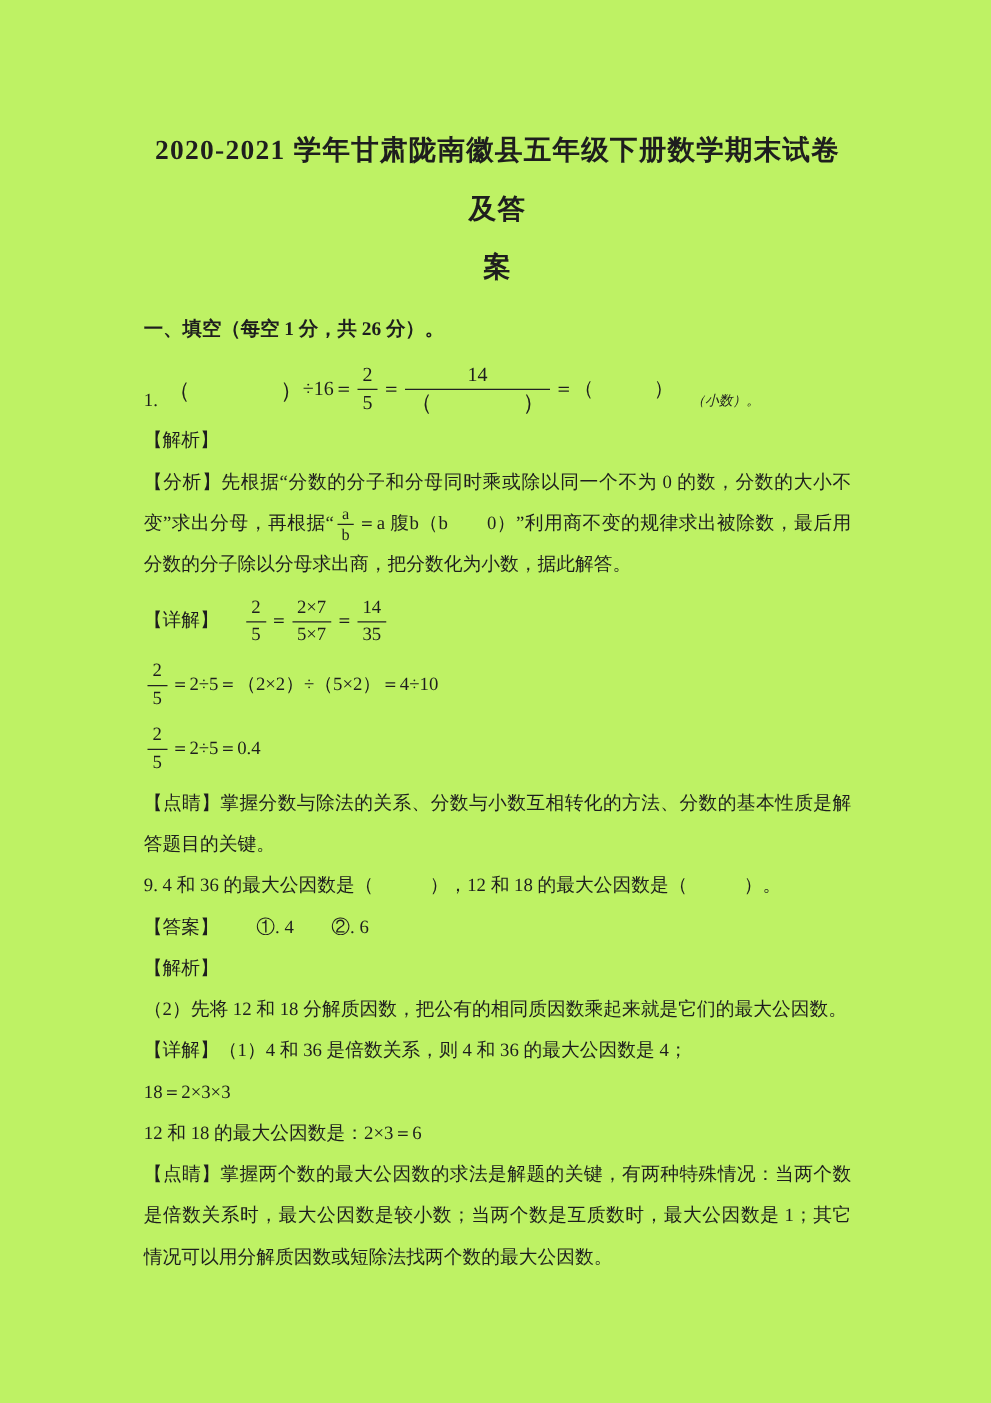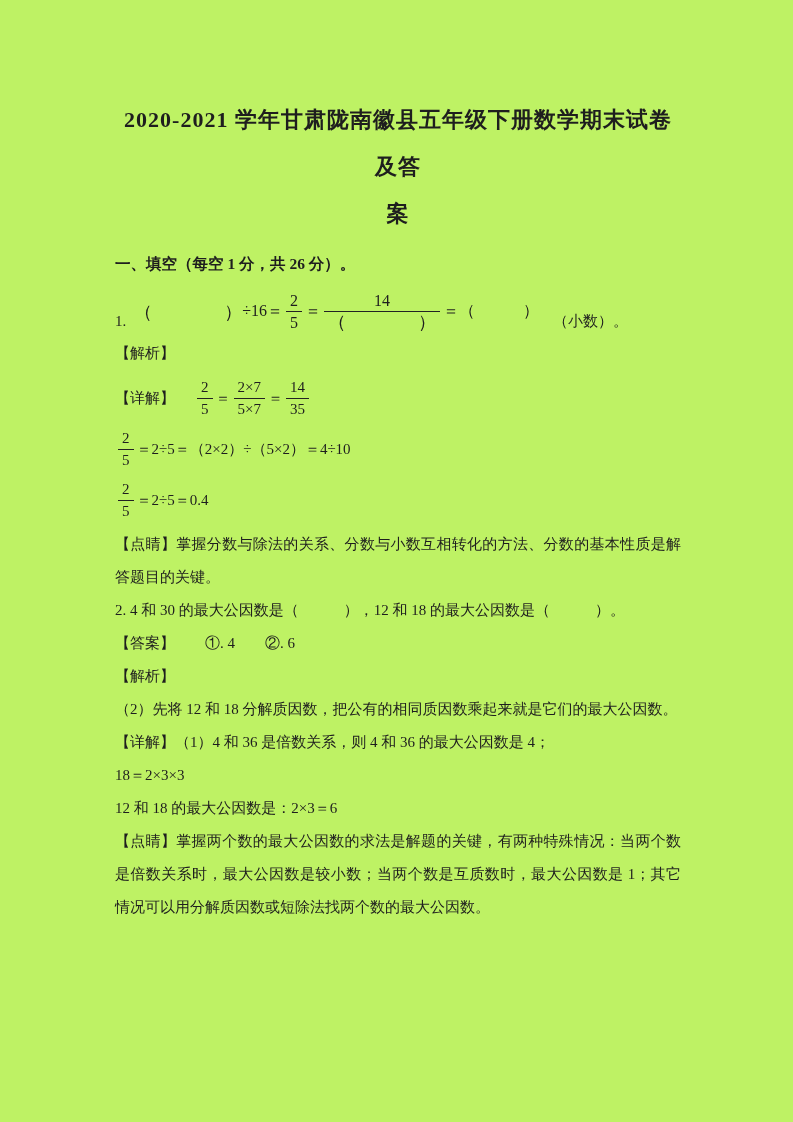--- a/index.html
+++ b/index.html
@@ -49,21 +49,21 @@
   
   .eqrow{
     display:flex;
     align-items:flex-end;
     margin:10px 0 4px 0;
     font-size:16px;
   }
   .eqrow .qnum{line-height:24px;margin-right:8px;font-size:15px;}
   .eqrow .eqmain{display:inline-flex;align-items:center;}
   .eqrow .blank{font-size:18px;}
-  .eqrow .suffix{line-height:24px;margin-left:14px;font-size:15px;}
+  .eqrow .suffix{line-height:24px;margin-left:14px;font-size:11px;font-style:italic;}
   
   .fracline{
     display:flex;
     align-items:center;
     line-height:22px;
     margin:5px 0;
     min-height:46px;
   }
   .fracline .lbl{margin-right:19px;}
 </style>
@@ -93,20 +93,23 @@
         <span class="fn">14</span>
         <span class="fd blank">（　　　　）</span>
       </span>
       <span>＝（　　　）</span>
     </span>
     <span class="suffix">（小数）。</span>
   </div>
 
   <p class="para">【解析】</p>
 
+  <p class="para">
+    <span>【分析】先根据“分数的分子和分母同时乘或除以同一个不为 0 的数，分数的大小不变”求出分母，再根据“</span><span class="frac small"><span class="fn">a</span><span class="fd">b</span></span><span>＝a 腹b（b　　0）”利用商不变的规律求出被除数，最后用分数的分子除以分母求出商，把分数化为小数，据此解答。</span>
+  </p>
 
   <div class="fracline">
     <span class="lbl">【详解】</span>
     <span class="frac">
       <span class="fn">2</span>
       <span class="fd">5</span>
     </span>
     <span>＝</span>
     <span class="frac">
       <span class="fn">2×7</span>
@@ -130,21 +133,21 @@
   <div class="fracline">
     <span class="frac">
       <span class="fn">2</span>
       <span class="fd">5</span>
     </span>
     <span>＝2÷5＝0.4</span>
   </div>
 
   <p class="para">【点睛】掌握分数与除法的关系、分数与小数互相转化的方法、分数的基本性质是解答题目的关键。</p>
 
-  <p class="para">2. 4 和 30 的最大公因数是（　　　），12 和 18 的最大公因数是（　　　）。</p>
+  <p class="para">9. 4 和 36 的最大公因数是（　　　），12 和 18 的最大公因数是（　　　）。</p>
   <p class="para">【答案】　　①. 4　　②. 6</p>
   <p class="para">【解析】</p>
   <p class="para">（2）先将 12 和 18 分解质因数，把公有的相同质因数乘起来就是它们的最大公因数。</p>
   <p class="para">【详解】（1）4 和 36 是倍数关系，则 4 和 36 的最大公因数是 4；</p>
   <p class="para">18＝2×3×3</p>
   <p class="para">12 和 18 的最大公因数是：2×3＝6</p>
   <p class="para">【点睛】掌握两个数的最大公因数的求法是解题的关键，有两种特殊情况：当两个数是倍数关系时，最大公因数是较小数；当两个数是互质数时，最大公因数是 1；其它情况可以用分解质因数或短除法找两个数的最大公因数。</p>
 
 </div>
 

